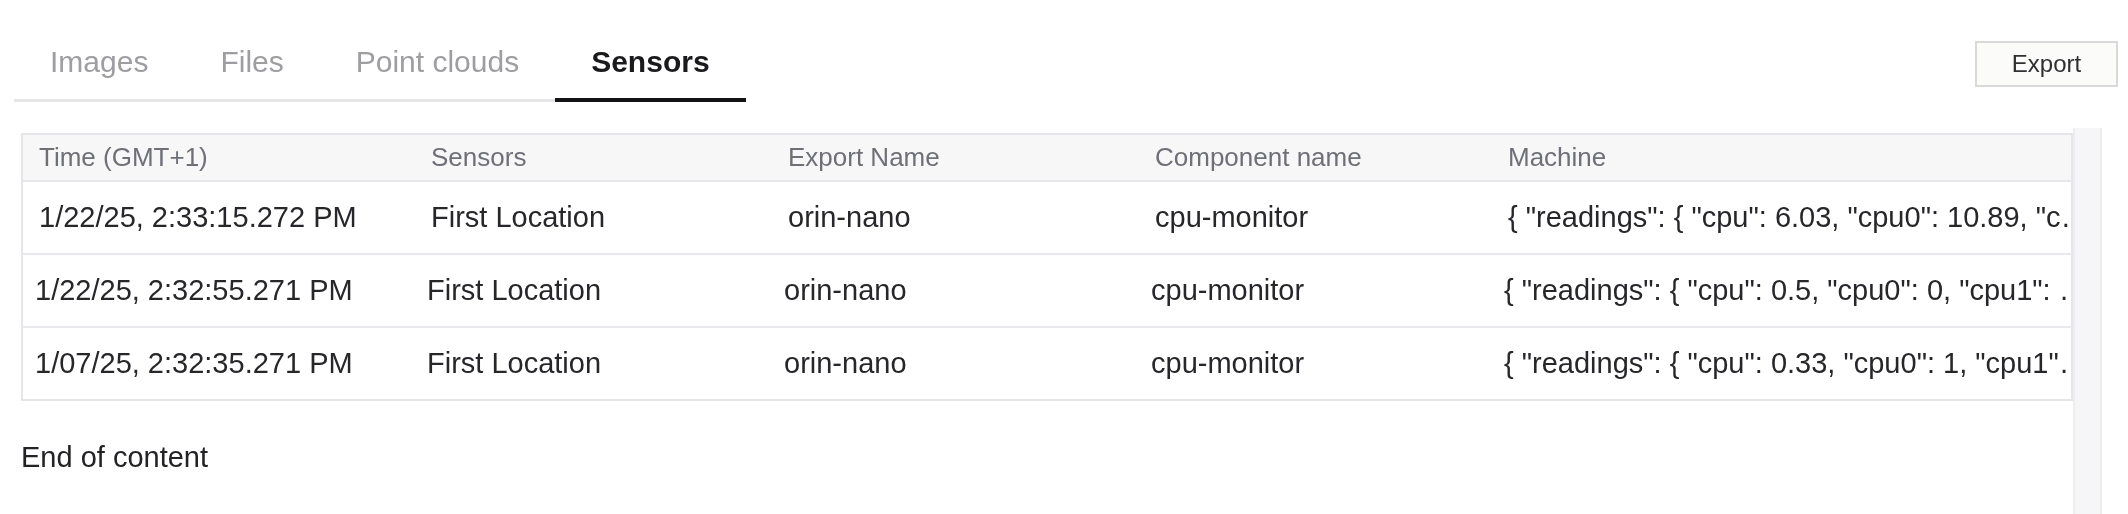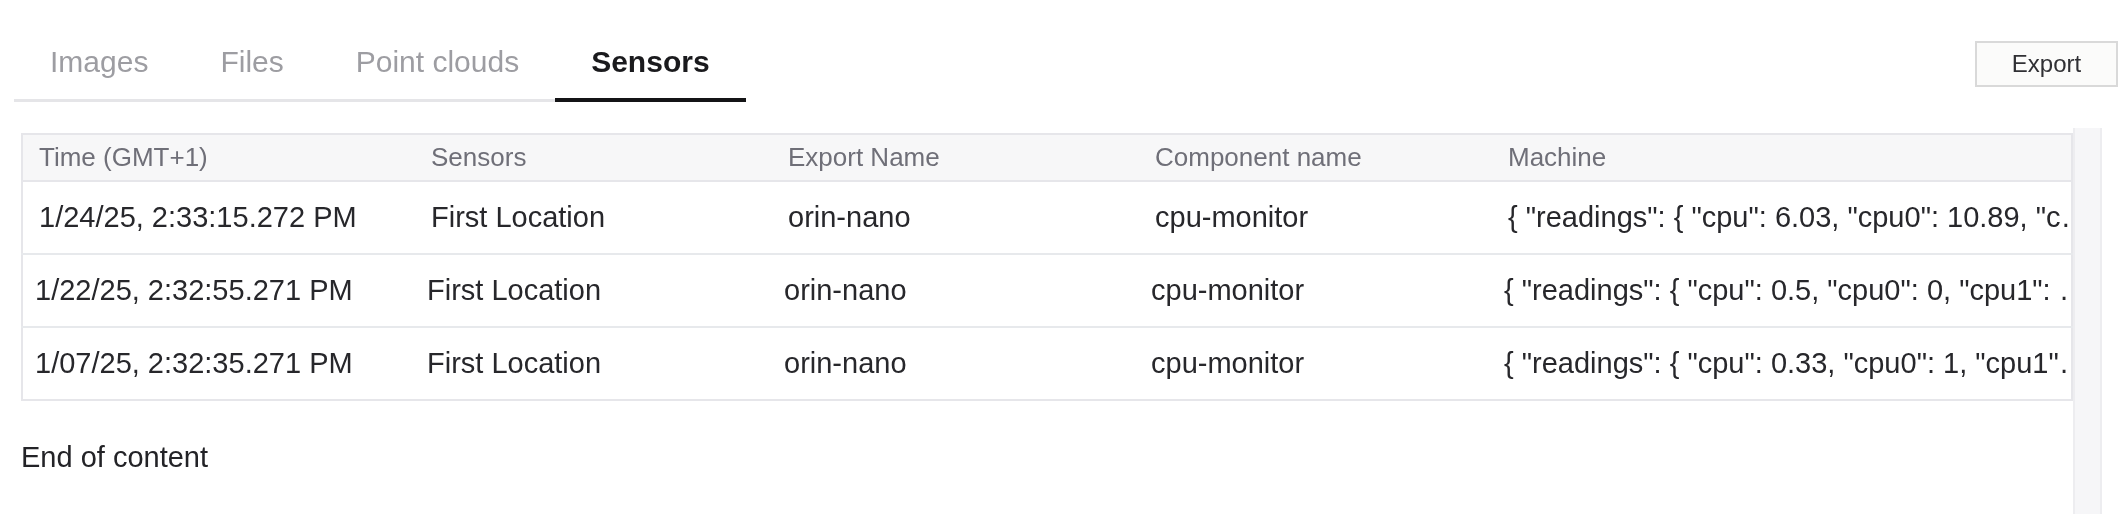--- a/index.html
+++ b/index.html
@@ -121,21 +121,21 @@
       <tr>
         <th>Time (GMT+1)</th>
         <th>Sensors</th>
         <th>Export Name</th>
         <th>Component name</th>
         <th>Machine</th>
       </tr>
     </thead>
     <tbody>
       <tr>
-        <td>1/24/25, 2:33:15.272 PM</td>
+        <td>1/22/25, 2:33:15.272 PM</td>
         <td>First Location</td>
         <td>orin-nano</td>
         <td>cpu-monitor</td>
         <td>{ "readings": { "cpu": 6.03, "cpu0": 10.89, "c…</td>
       </tr>
       <tr>
         <td>1/22/25, 2:32:55.271 PM</td>
         <td>First Location</td>
         <td>orin-nano</td>
         <td>cpu-monitor</td>

